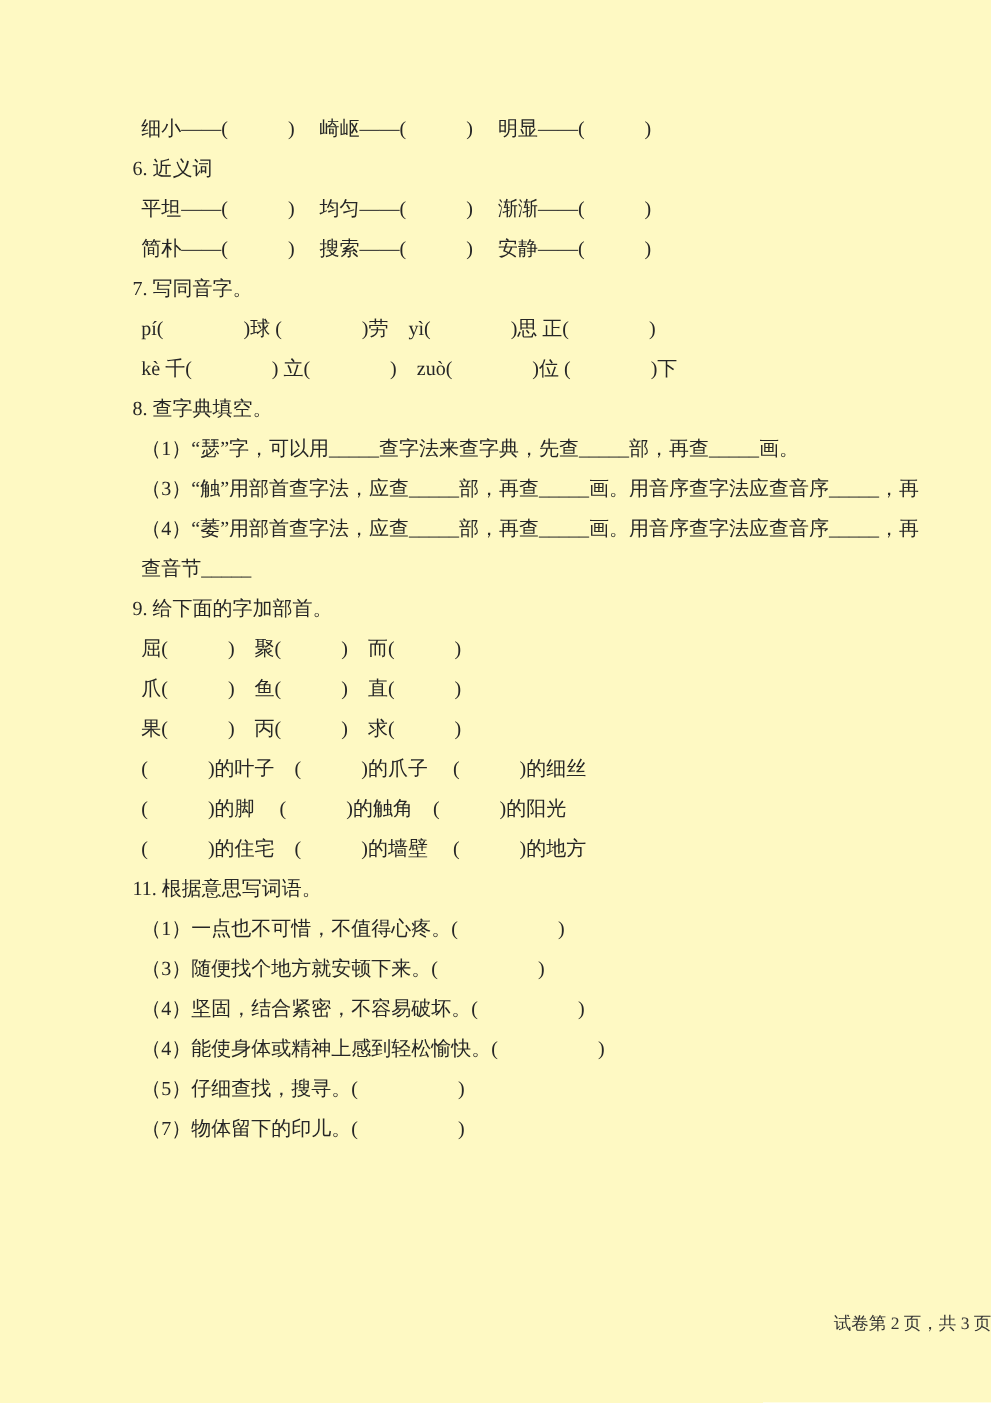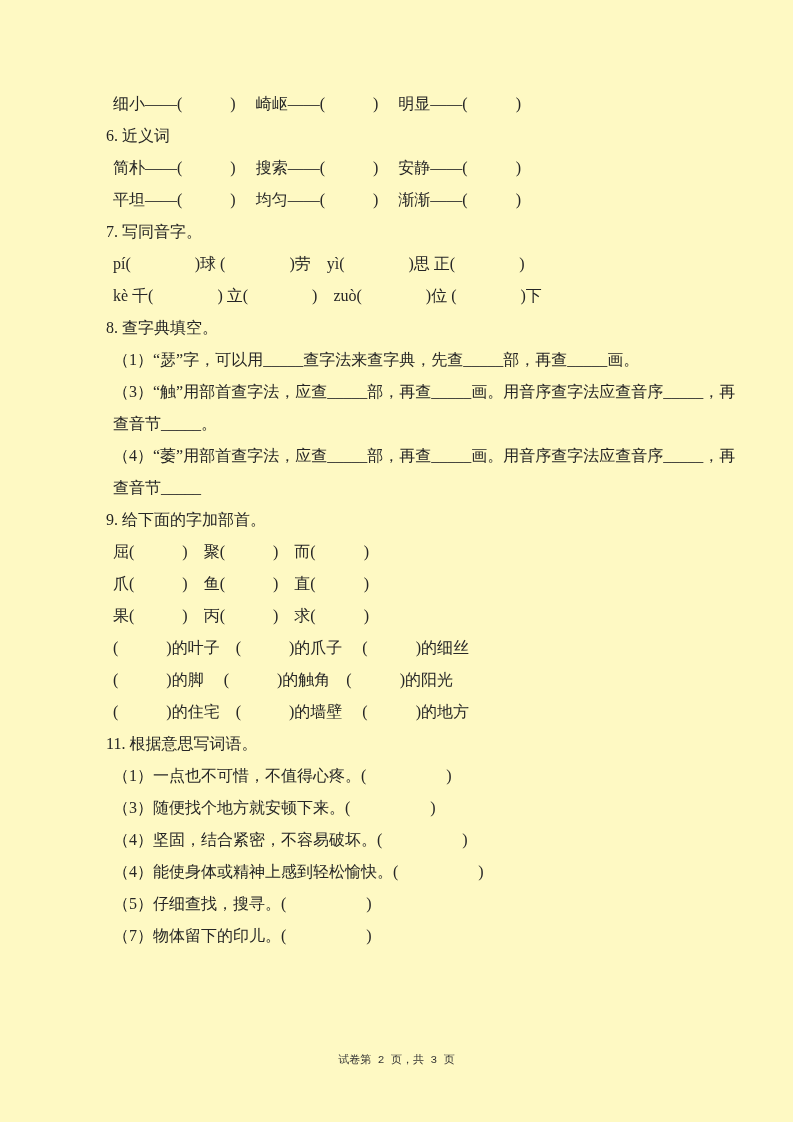--- a/index.html
+++ b/index.html
@@ -24,47 +24,45 @@
     line-height: 32px;
     font-size: 16px;
     white-space: pre;
   }
   .indent { padding-left: 7px; }
   .footer {
     position: absolute;
     top: 1050px;
     left: 0;
     width: 793px;
-    text-align: center;
-    font-size: 11px;
+    text-align: right;
+    font-size: 14px;
     line-height: 20px;
     color: #333333;
-    font-family: Liberation Mono, monospace;
   }
 </style>
 </head>
 <body>
 
 <div class="page">
   <div class="content">
 
     <p class="line indent">细小——(　　　)　 崎岖——(　　　)　 明显——(　　　)</p>
 
     <p class="line">6. 近义词</p>
+    <p class="line indent">平坦——(　　　)　 均匀——(　　　)　 渐渐——(　　　)</p>
     <p class="line indent">简朴——(　　　)　 搜索——(　　　)　 安静——(　　　)</p>
-    <p class="line indent">平坦——(　　　)　 均匀——(　　　)　 渐渐——(　　　)</p>
 
     <p class="line">7. 写同音字。</p>
     <p class="line indent">pí(　　　　)球 (　　　　)劳　yì(　　　　)思 正(　　　　)</p>
     <p class="line indent">kè 千(　　　　) 立(　　　　)　zuò(　　　　)位 (　　　　)下</p>
 
     <p class="line">8. 查字典填空。</p>
     <p class="line indent">（1）“瑟”字，可以用_____查字法来查字典，先查_____部，再查_____画。</p>
     <p class="line indent">（3）“触”用部首查字法，应查_____部，再查_____画。用音序查字法应查音序_____，再</p>
-    <p class="line indent">查音节_____。</p>
     <p class="line indent">（4）“萎”用部首查字法，应查_____部，再查_____画。用音序查字法应查音序_____，再</p>
     <p class="line indent">查音节_____</p>
 
     <p class="line">9. 给下面的字加部首。</p>
     <p class="line indent">屈(　　　)　聚(　　　)　而(　　　)</p>
     <p class="line indent">爪(　　　)　鱼(　　　)　直(　　　)</p>
     <p class="line indent">果(　　　)　丙(　　　)　求(　　　)</p>
 
     <p class="line indent">(　　　)的叶子　(　　　)的爪子　 (　　　)的细丝</p>
     <p class="line indent">(　　　)的脚　 (　　　)的触角　(　　　)的阳光</p>

